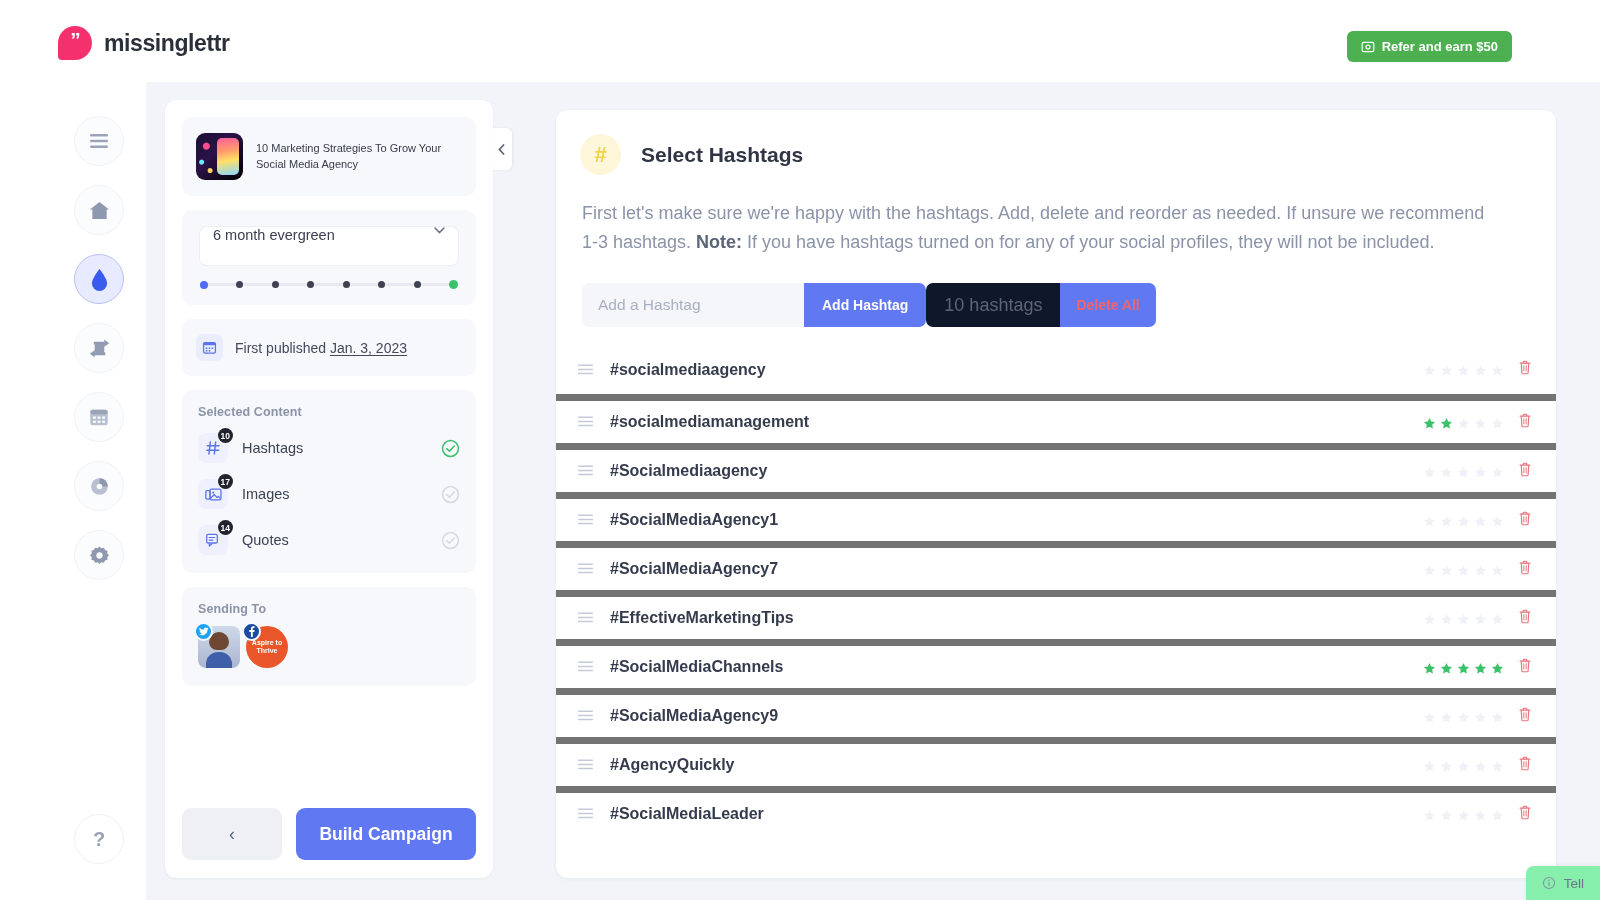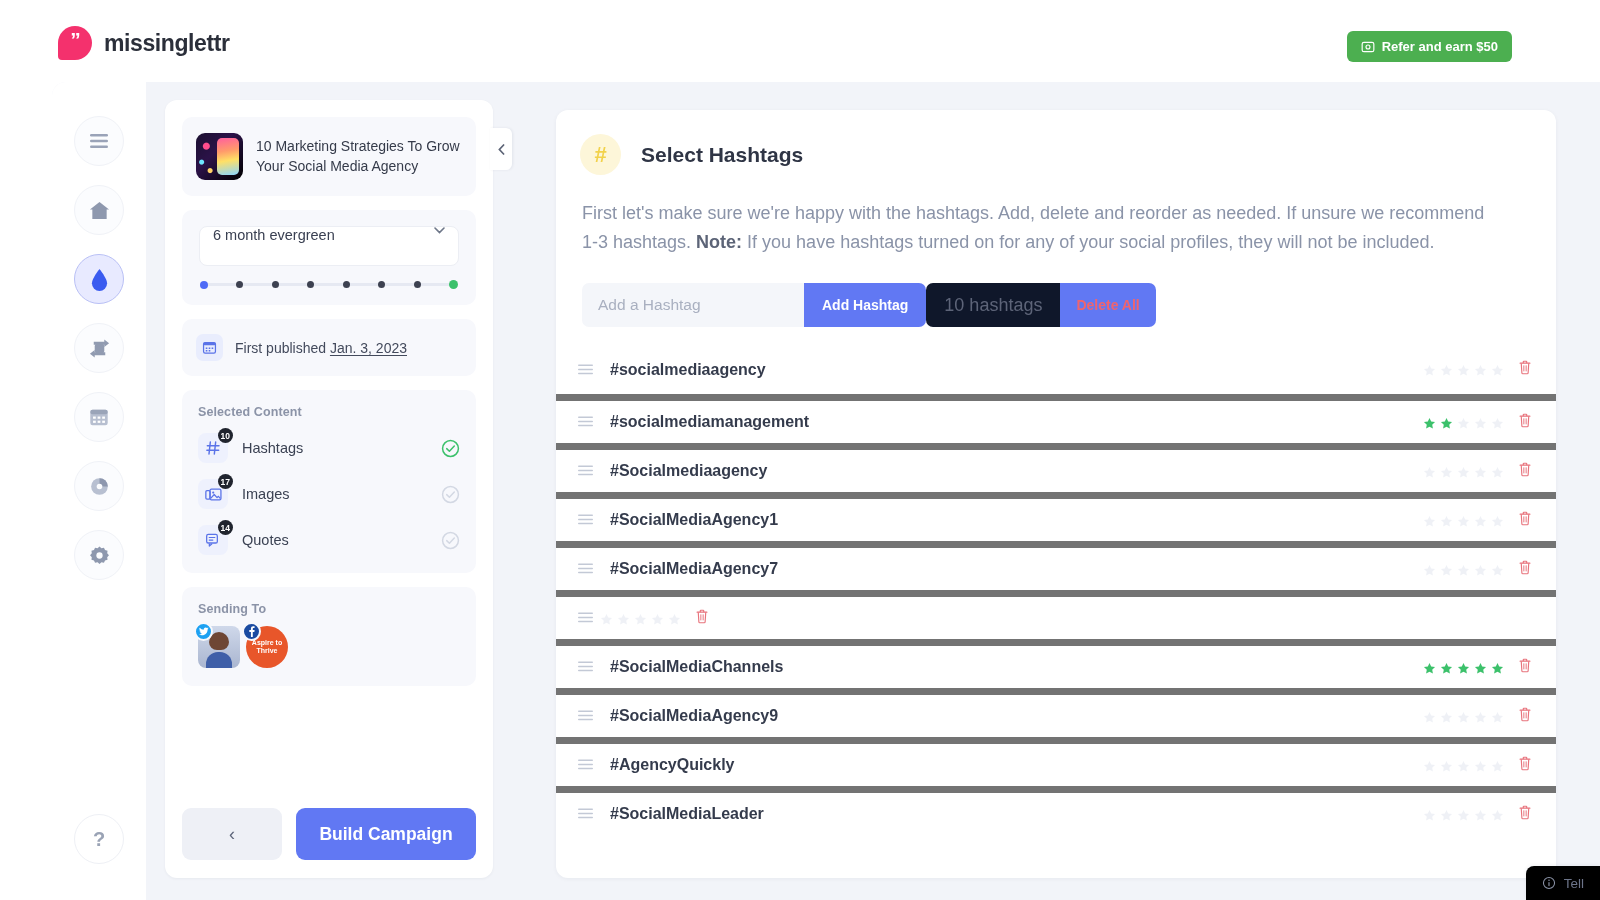--- a/index.html
+++ b/index.html
@@ -92,21 +92,21 @@
       radial-gradient(circle at 12% 62%, #6ee7ff 0 2px, transparent 3px),
       radial-gradient(circle at 30% 80%, #ffd166 0 2px, transparent 3px),
       linear-gradient(135deg, #1b1030 0%, #2b1248 40%, #000 100%);
     position: relative; overflow: hidden;
   }
   .thumb::after {
     content: ""; position: absolute; right: 4px; top: 5px; width: 22px; height: 37px;
     border-radius: 5px;
     background: linear-gradient(170deg, #ff5f9e 0%, #ff9a6b 35%, #ffe066 60%, #8ad6ff 100%);
   }
-  .post-title { font-size: 14px; color: #353b4a; line-height: 1.42; }
+  .post-title { font-size: 11px; color: #353b4a; line-height: 1.42; }
 
   .select-wrap { padding: 16px 17px 0 17px; }
   .select-box {
     height: 40px; background: #ffffff; border: 1px solid #eceef4; border-radius: 8px;
     display: flex; align-items: flex-start; justify-content: space-between;
     padding: 0 13px; cursor: pointer;
   }
   .select-label { font-size: 14.5px; color: #3a4052; }
   .dots { display: flex; align-items: center; padding: 14px 18px 16px 18px; }
   .dot { width: 7px; height: 7px; border-radius: 50%; background: #3d4150; flex-shrink: 0; }
@@ -244,21 +244,21 @@
   .hash-row:first-child { border-top: none; }
   .drag-handle { width: 22px; flex-shrink: 0; cursor: grab; }
   .hash-name { flex: 1; font-size: 16px; font-weight: 700; color: #343b4c; margin-left: 10px; }
   .stars { display: flex; gap: 4px; margin-right: 14px; }
   .star { width: 13px; height: 13px; }
   .trash-btn { width: 16px; cursor: pointer; flex-shrink: 0; }
 
   
   .tell-widget {
     position: absolute; right: 0; bottom: 0;
-    height: 34px; background: #000000; border-radius: 8px 0 0 0;
+    height: 34px; background: #86efac; border-radius: 8px 0 0 0;
     display: flex; align-items: center; gap: 8px; padding: 0 16px 0 16px;
     box-shadow: 0 -1px 4px rgba(20,30,60,0.06);
     font-size: 13.5px; color: #6d758a; cursor: pointer;
   }
 </style>
 </head>
 <body>
 
 <div id="app">
 
@@ -659,20 +659,21 @@
               <path d="M5.5 5.5 L6.6 22.4 a1.6 1.6 0 0 0 1.6 1.5 h7.6 a1.6 1.6 0 0 0 1.6 -1.5 L18.5 5.5" fill="none" stroke="#e8737c" stroke-width="2"></path>
               <path d="M10 10 V19 M14 10 V19" stroke="#e8737c" stroke-width="1.7" stroke-linecap="round"></path>
             </svg></span>
         </div>
         <div class="hash-row">
           <span class="drag-handle"><svg width="15" height="11" viewBox="0 0 15 11">
               <rect x="0" y="0.6" width="15" height="1.5" rx="0.75" fill="#c3c9d6"></rect>
               <rect x="0" y="4.7" width="15" height="1.5" rx="0.75" fill="#c3c9d6"></rect>
               <rect x="0" y="8.8" width="15" height="1.5" rx="0.75" fill="#c3c9d6"></rect>
             </svg></span>
+          <span class="hash-name">#EffectiveMarketingTips</span>
           <span class="stars">
             <span class="star"><svg width="13" height="13" viewBox="0 0 24 24">
                 <path d="M12 1.8 l3.1 6.6 7.1 .9 -5.2 4.9 1.3 7.1 -6.3 -3.5 -6.3 3.5 1.3 -7.1 -5.2 -4.9 7.1 -.9 Z" fill="#eff1f6"></path>
               </svg></span>
             <span class="star"><svg width="13" height="13" viewBox="0 0 24 24">
                 <path d="M12 1.8 l3.1 6.6 7.1 .9 -5.2 4.9 1.3 7.1 -6.3 -3.5 -6.3 3.5 1.3 -7.1 -5.2 -4.9 7.1 -.9 Z" fill="#eff1f6"></path>
               </svg></span>
             <span class="star"><svg width="13" height="13" viewBox="0 0 24 24">
                 <path d="M12 1.8 l3.1 6.6 7.1 .9 -5.2 4.9 1.3 7.1 -6.3 -3.5 -6.3 3.5 1.3 -7.1 -5.2 -4.9 7.1 -.9 Z" fill="#eff1f6"></path>
               </svg></span>

